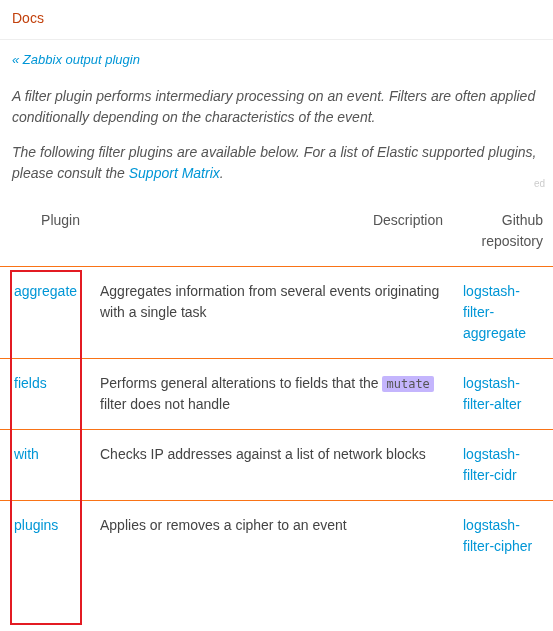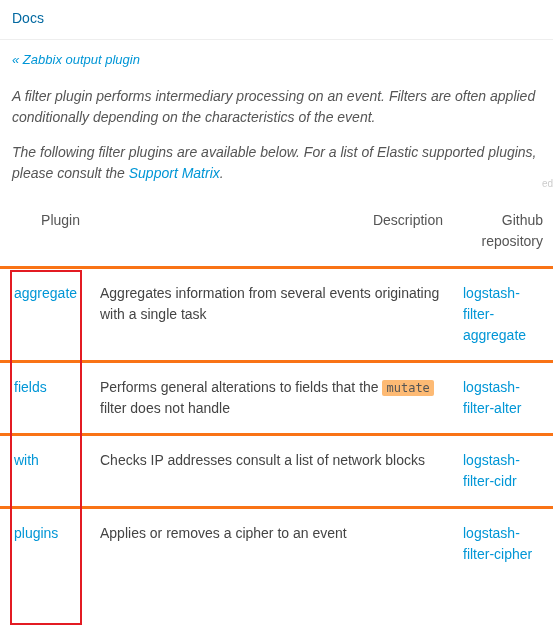--- a/index.html
+++ b/index.html
@@ -7,21 +7,21 @@
     font-family: "Helvetica Neue", Helvetica, Arial, sans-serif;
     color: #333;
     font-size: 14px;
     line-height: 1.5;
     width: 553px;
     overflow: hidden;
   }
   .topbar {
     padding: 8px 12px 10px;
     font-size: 14px;
-    color: #0369a1;
+    color: #c2410c;
     border-bottom: 1px solid #eee;
   }
   .navlinks {
     display: flex;
     justify-content: space-between;
     padding: 10px 12px 6px;
     font-size: 13px;
     font-style: italic;
   }
   a, .link { color: #0096d6; text-decoration: none; cursor: pointer; }
@@ -34,50 +34,50 @@
     padding: 2px 6px 6px 4px;
   }
   h1 {
     font-weight: 300;
     font-size: 36px;
     color: #333;
     line-height: 1.15;
   }
   .edit-indicator {
     position:absolute;
-    right:0; top:100px;
+    right:8px; top:100px;
     font-size:10px; color:#ccc; text-align:right;
   }
   .para { padding: 10px 12px 4px; color:#555; font-size:14px;font-style:italic; }
   table {
     width: 100%;
     border-collapse: collapse;
     margin-top: 12px;
   }
   th {
     text-align: right;
     font-weight: 400;
     color: #555;
     padding: 10px 10px 14px;
     vertical-align: top;
     font-size: 14px;
   }
   th:first-child, td:first-child { padding-left: 14px; width: 90px;}
   th:last-child, td:last-child { width: 100px; }
   td {
     padding: 14px 10px;
-    border-top: 3px solid #f97316;
+    border-top: 1px solid #f97316;
     vertical-align: top;
     color:#444;
     margin-top:20px;
   }
   code.inline {
     font-family: Menlo, Consolas, monospace;
     font-size: 12px;
-    background: #fdba74;
+    background: #c4b5fd;
     padding: 1px 4px;
     border-radius: 2px;
     color:#555;
   }
   .col-overlay {
     position:absolute;
     border:2px solid #e31b23;
     left:10px;
     top:270px;
     width:72px;
@@ -125,21 +125,21 @@
     </tr>
     <tr>
       <td><a>fields</a></td>
       <td>
         <span>Performs general alterations to fields that the </span><code class="inline">mutate</code><span> filter does not handle</span>
       </td>
       <td><a>logstash-filter-alter</a></td>
     </tr>
     <tr>
       <td><a>with</a></td>
-      <td>Checks IP addresses consult a list of network blocks</td>
+      <td>Checks IP addresses against a list of network blocks</td>
       <td><a>logstash-filter-cidr</a></td>
     </tr>
     <tr>
       <td><a>plugins</a></td>
       <td>Applies or removes a cipher to an event</td>
       <td><a>logstash-filter-cipher</a></td>
     </tr>
 
   </tbody>
 </table>

